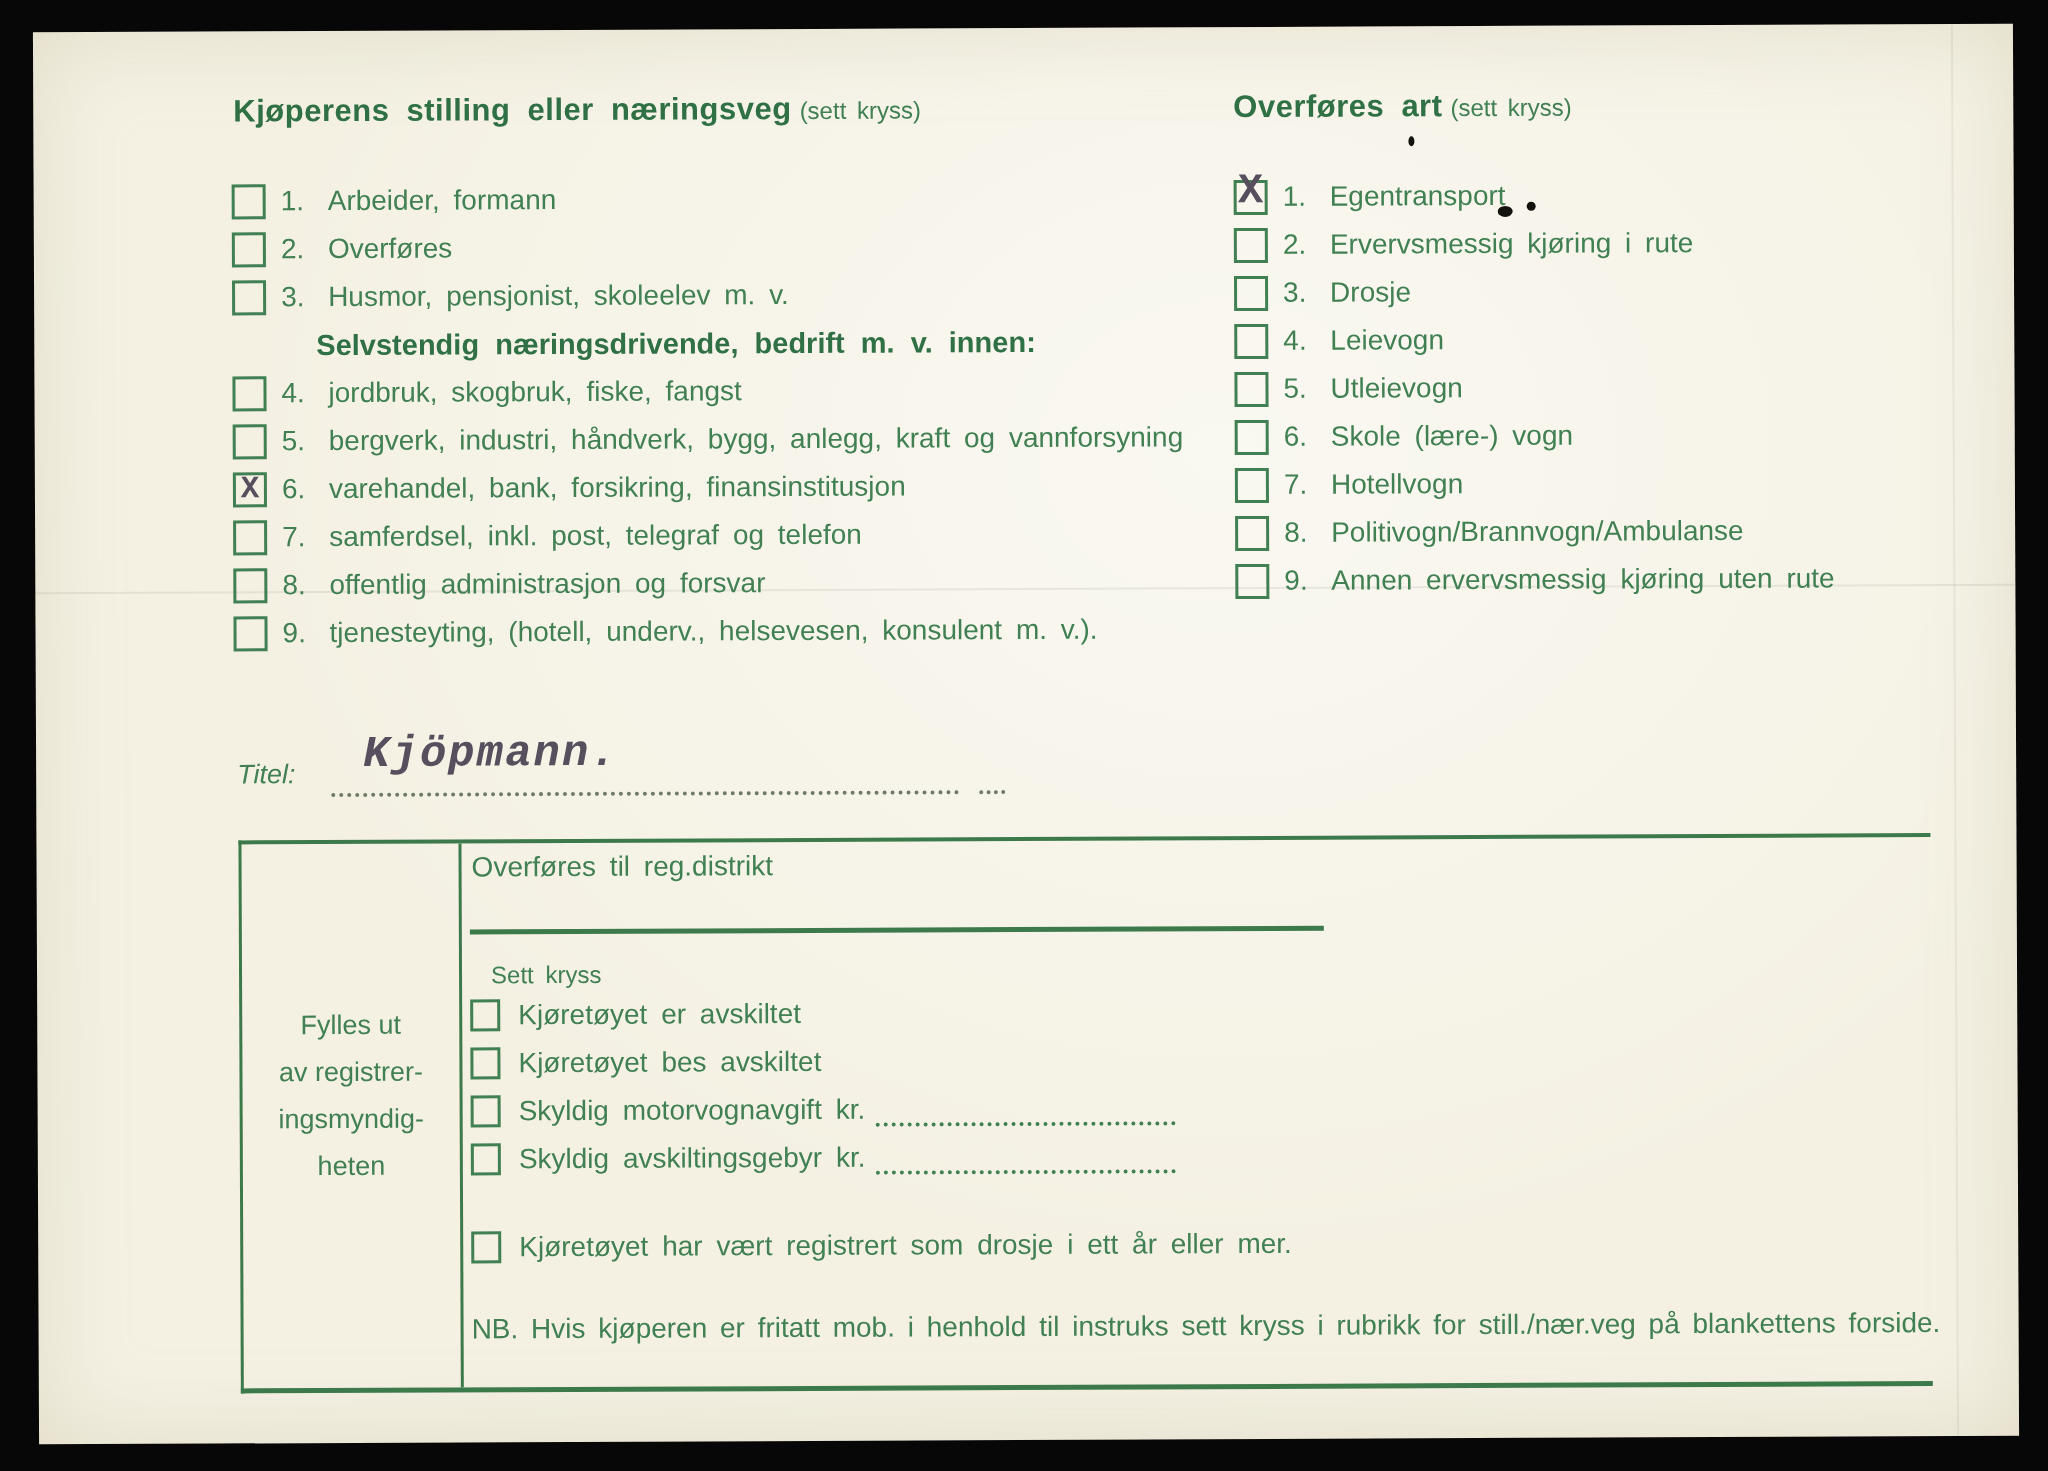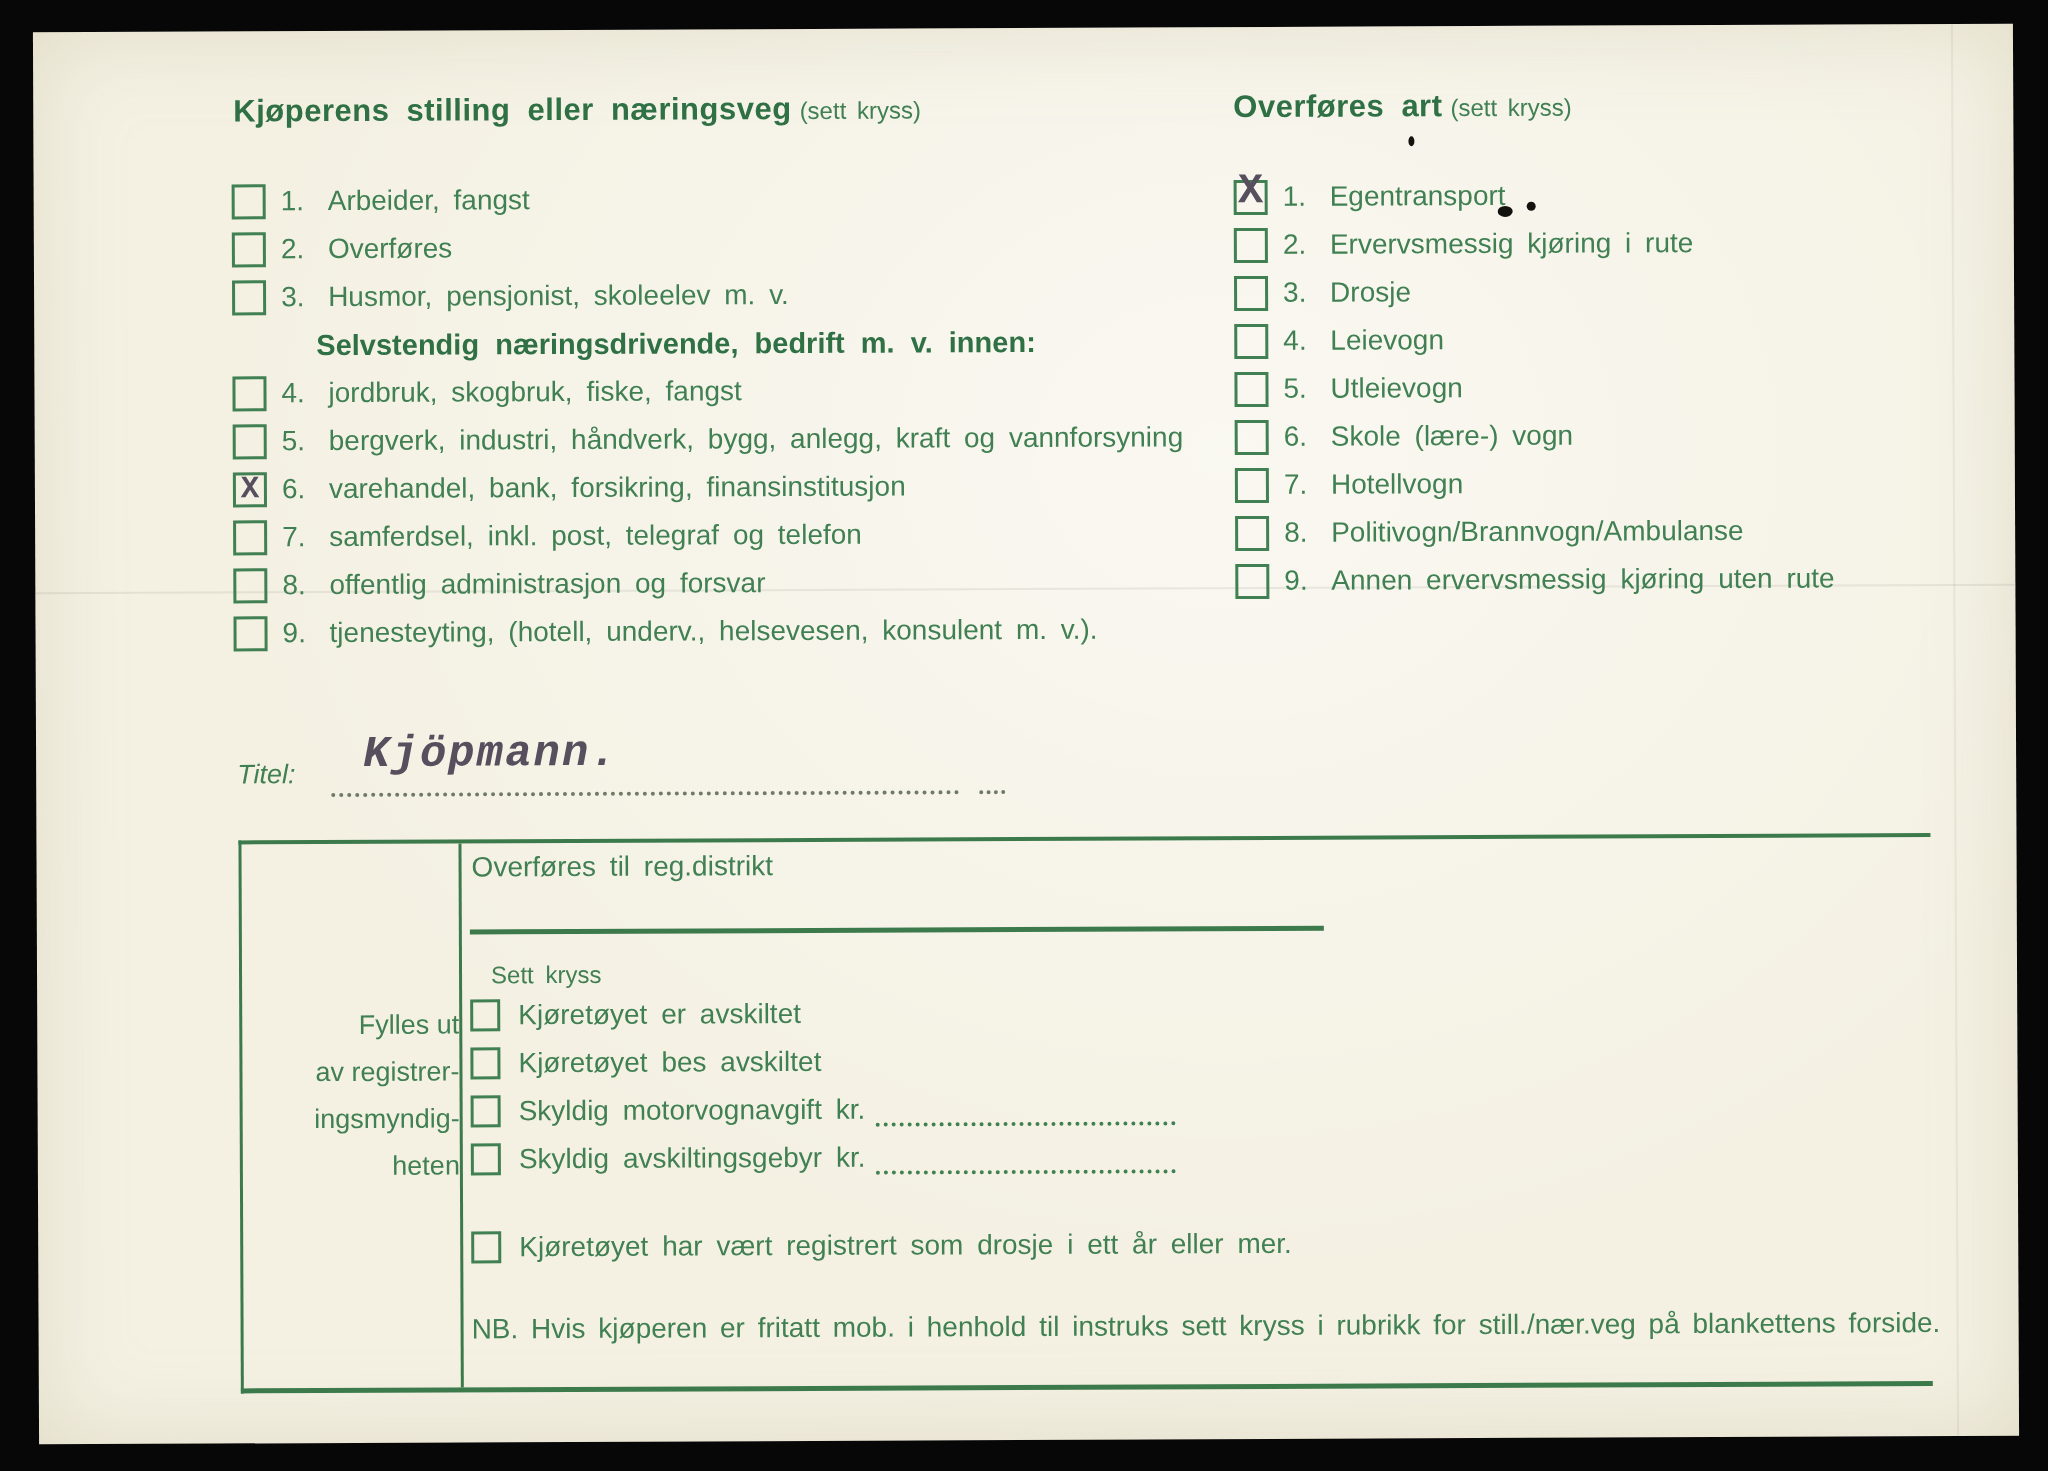--- a/index.html
+++ b/index.html
@@ -104,21 +104,21 @@
     border-top:4px solid var(--line);
     border-left:3px solid var(--line);
     border-bottom:5px solid var(--line);
   }
   .regtable .divider{
     position:absolute;left:217px;top:0;height:100%;width:3px;
     background:var(--line);
   }
   .side-label{
     position:absolute;left:0;top:158px;width:217px;
-    text-align:right;font-size:27px;line-height:47px;
+    text-align:center;font-size:27px;line-height:47px;
     color:var(--ink);
   }
   .transfer-label{
     position:absolute;left:230px;top:8px;
     font-size:28px;color:var(--ink);word-spacing:6px;
   }
   .fill-line{
     position:absolute;left:228px;top:86px;width:854px;height:5px;
     background:var(--line);
   }
@@ -153,21 +153,21 @@
   <div class="speck" style="left:1375px;top:110px;width:6px;height:10px;"></div>
 
   <div class="section-title title-left">
     <span>Kjøperens stilling eller næringsveg</span><span class="title-suffix">(sett kryss)</span>
   </div>
 
   <div class="list list-left">
     <div class="row">
       <span class="checkbox"></span>
       <span class="num">1.</span>
-      <span class="label">Arbeider, fangst</span>
+      <span class="label">Arbeider, formann</span>
     </div>
     <div class="row">
       <span class="checkbox"></span>
       <span class="num">2.</span>
       <span class="label">Overføres</span>
     </div>
     <div class="row">
       <span class="checkbox"></span>
       <span class="num">3.</span>
       <span class="label">Husmor, pensjonist, skoleelev m. v.</span>

